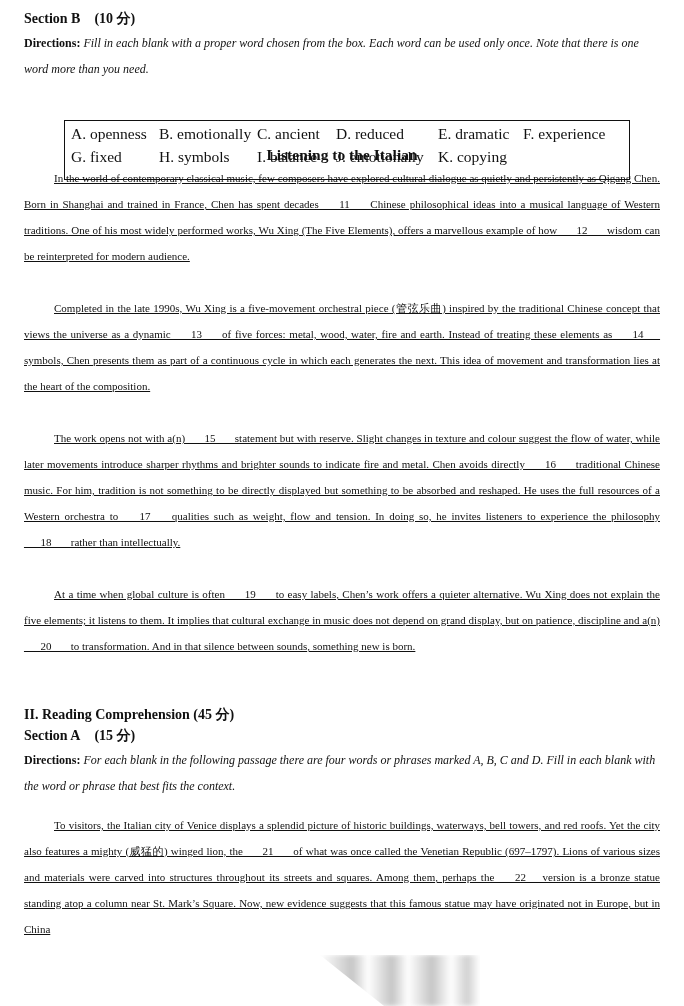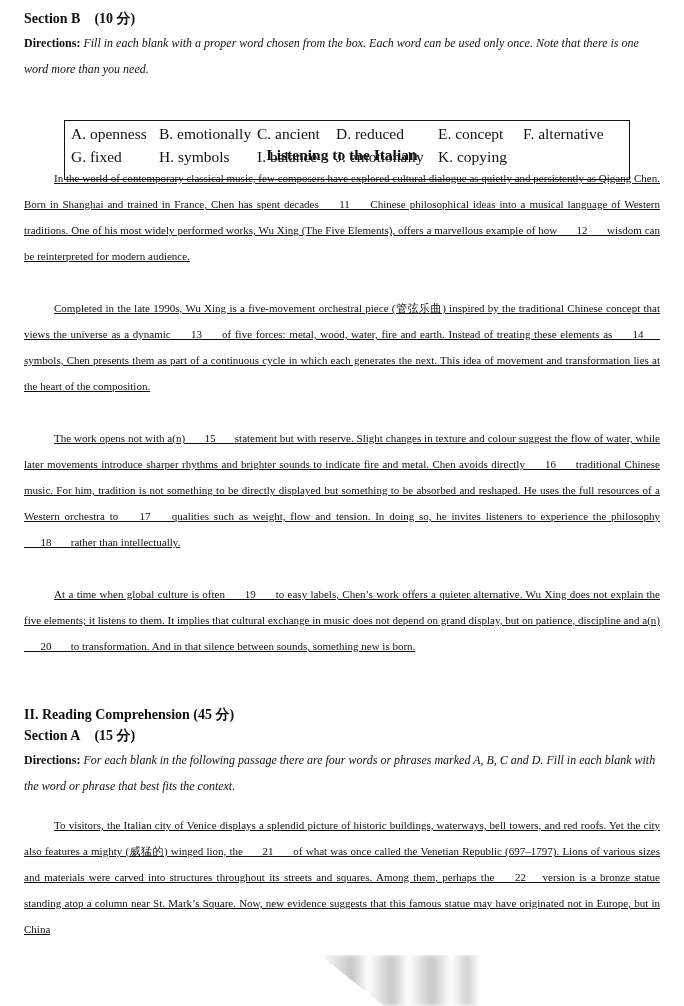--- a/index.html
+++ b/index.html
@@ -43,22 +43,22 @@
 
   <div class="dir" style="top:30px;">
     <b>Directions:</b><i> Fill in each blank with a proper word chosen from the box. Each word can be used only once. Note that there is one word more than you need.</i>
   </div>
 
   <div class="box">
     <span class="opt" style="left:6px;top:4px;"><span>A.</span> <span>openness</span></span>
     <span class="opt" style="left:94px;top:4px;"><span>B.</span> <span>emotionally</span></span>
     <span class="opt" style="left:192px;top:4px;"><span>C.</span> <span>ancient</span></span>
     <span class="opt" style="left:271px;top:4px;text-align:center;"><span>D.</span> <span>reduced</span></span>
-    <span class="opt" style="left:373px;top:4px;"><span>E.</span> <span>concept</span></span>
-    <span class="opt" style="left:458px;top:4px;"><span>F.</span> <span>alternative</span></span>
+    <span class="opt" style="left:373px;top:4px;"><span>E.</span> <span>dramatic</span></span>
+    <span class="opt" style="left:458px;top:4px;"><span>F.</span> <span>experience</span></span>
     <span class="opt" style="left:6px;top:27px;"><span>G.</span> <span>fixed</span></span>
     <span class="opt" style="left:94px;top:27px;"><span>H.</span> <span>symbols</span></span>
     <span class="opt" style="left:192px;top:27px;"><span>I.</span> <span>balance</span></span>
     <span class="opt" style="left:271px;top:27px;"><span>J.</span> <span>emotionally</span></span>
     <span class="opt" style="left:373px;top:27px;"><span>K.</span> <span>copying</span></span>
   </div>
 
   <div class="title">Listening to the Italian</div>
 
   <div class="para" style="top:165px;">In the world of contemporary classical music, few composers have explored cultural dialogue as quietly and persistently as Qigang Chen. Born in Shanghai and trained in France, Chen has spent decades ___11___ Chinese philosophical ideas into a musical language of Western traditions. One of his most widely performed works, Wu Xing (The Five Elements), offers a marvellous example of how ___12___ wisdom can be reinterpreted for modern audience.</div>

